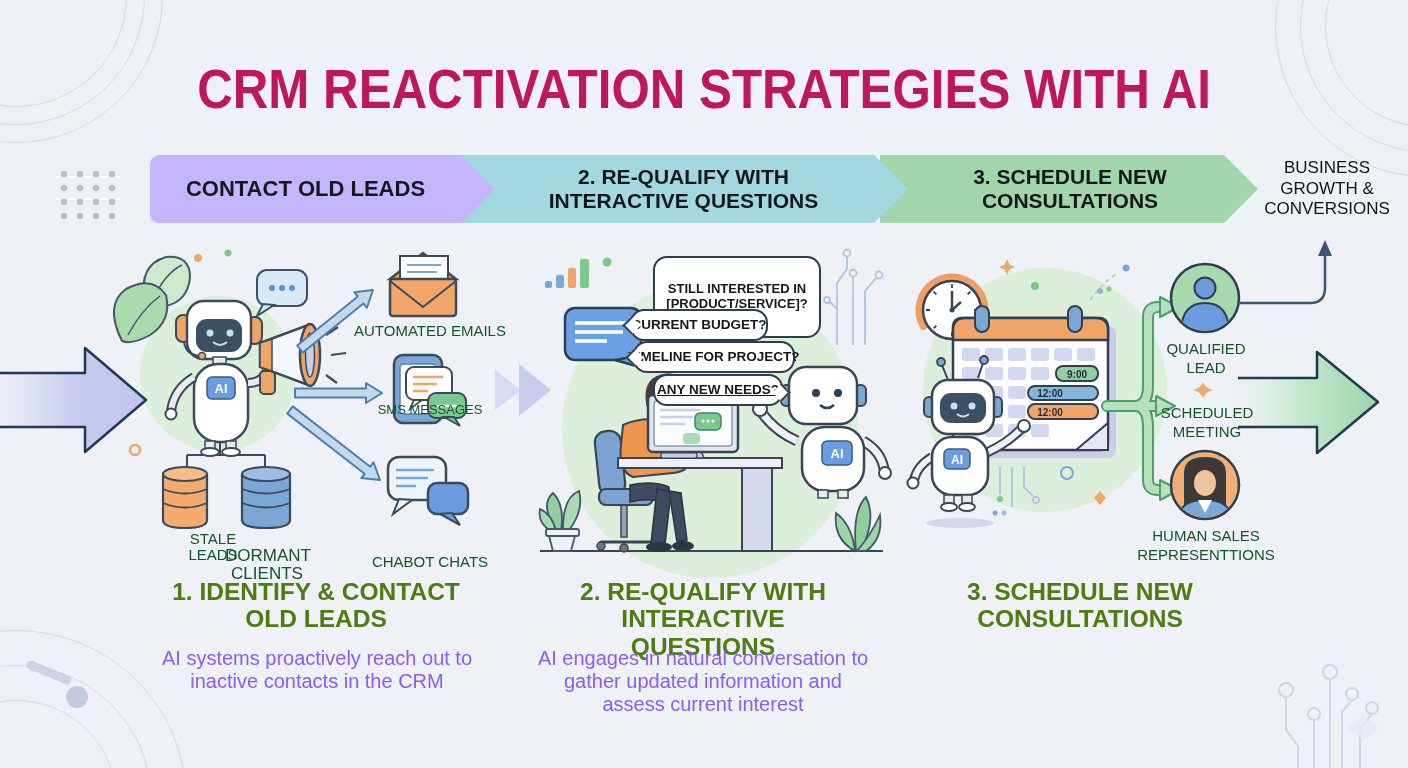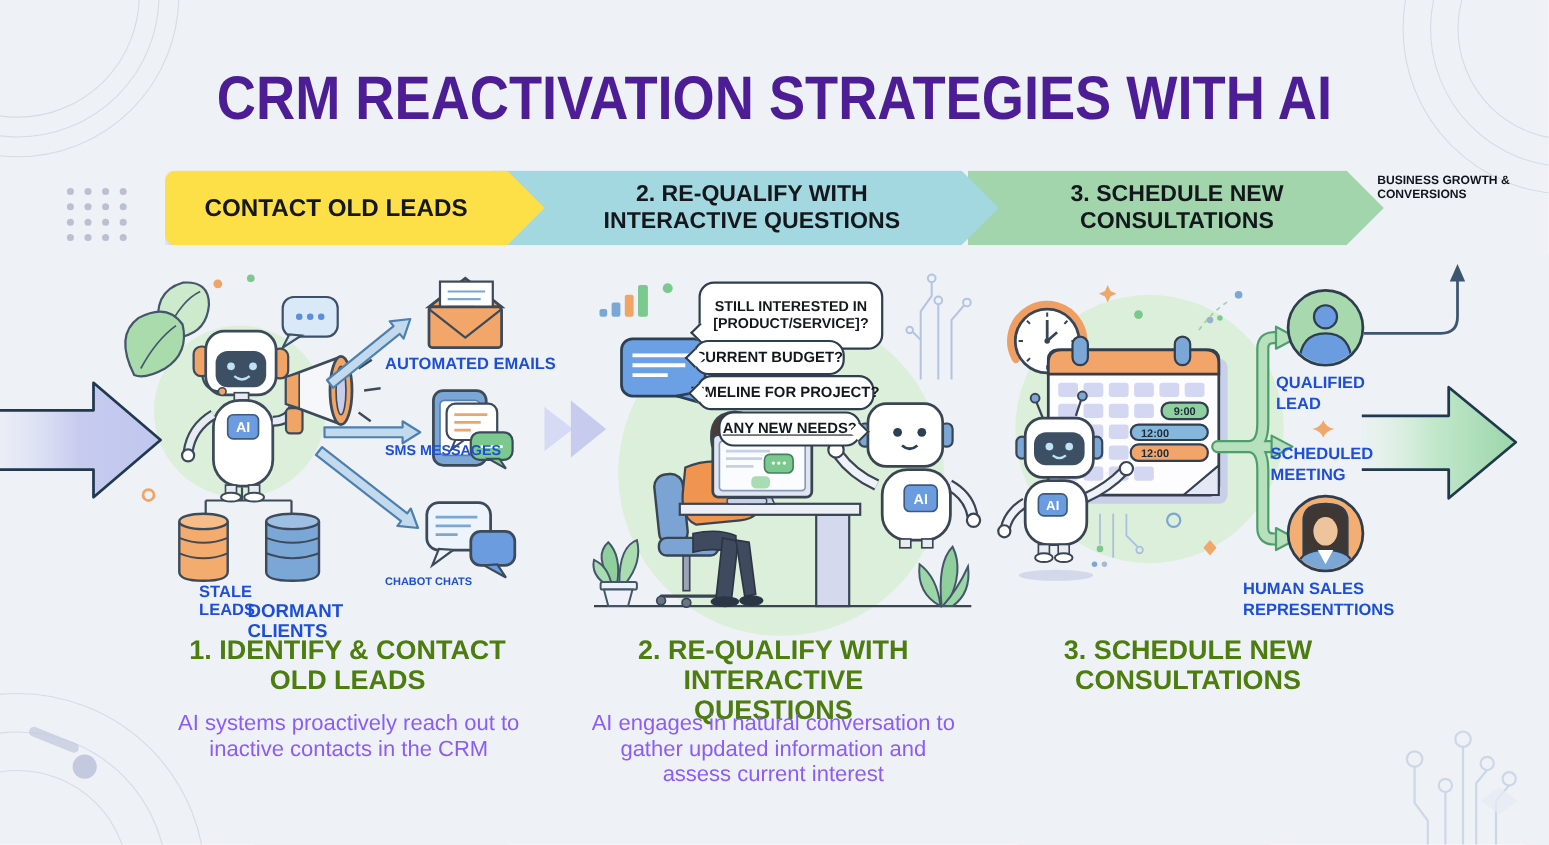--- a/index.html
+++ b/index.html
@@ -2,41 +2,41 @@
 <html><head>
 <meta charset="utf-8">
 <style>
   html,body{margin:0;padding:0;}
   #canvas{position:relative;width:1408px;height:768px;background:#eef1f6;overflow:hidden;
           font-family:"Liberation Sans", sans-serif;}
   
   .arc{position:absolute;border:1.5px solid #d6dbe5;border-radius:50%;}
   .soft-dot{position:absolute;border-radius:50%;background:#c3c9de;}
   
-  .title{position:absolute;left:0;right:0;top:56px;text-align:center;color:#4c1d95;
+  .title{position:absolute;left:0;right:0;top:56px;text-align:center;color:#be185d;
          font-size:56px;font-weight:bold;letter-spacing:0px;}
   .title span{display:inline-block;transform:scaleX(0.88);transform-origin:center;white-space:nowrap;}
   
   .banner{position:absolute;top:155px;height:68px;display:flex;align-items:center;justify-content:center;
           filter:drop-shadow(0 3px 3px rgba(70,80,120,0.20));}
   .banner .txt{font-weight:bold;color:#14181d;text-align:center;line-height:1.12;}
-  .b1{left:150px;width:345px;background:#fde047;z-index:7;
+  .b1{left:150px;width:345px;background:#c4b5fd;z-index:7;
       clip-path:polygon(0 0,calc(100% - 34px) 0,100% 50%,calc(100% - 34px) 100%,0 100%);
       border-radius:10px 0 0 10px;}
   .b1 .txt{font-size:22px;padding-right:34px;}
   .b2{left:447px;width:461px;background:#a3d8e0;z-index:6;
       clip-path:polygon(0 0,calc(100% - 34px) 0,100% 50%,calc(100% - 34px) 100%,0 100%);}
   .b2 .txt{font-size:21px;max-width:310px;padding-left:46px;padding-right:34px;}
   .b3{left:880px;width:378px;background:#a2d5ac;z-index:5;
       clip-path:polygon(0 0,calc(100% - 34px) 0,100% 50%,calc(100% - 34px) 100%,0 100%);}
   .b3 .txt{font-size:21px;max-width:250px;padding-left:36px;padding-right:34px;}
-  .outcome{position:absolute;left:1252px;top:158px;width:150px;text-align:left;
-           font-weight:bold;font-size:11px;line-height:1.22;color:#10151c;z-index:5;}
+  .outcome{position:absolute;left:1252px;top:158px;width:150px;text-align:center;
+           font-weight:normal;font-size:17px;line-height:1.22;color:#10151c;z-index:5;}
   
-  .lab{position:absolute;font-weight:bold;color:#1d4ed8;text-align:left;line-height:1.06;z-index:6;}
+  .lab{position:absolute;font-weight:normal;color:#14532d;text-align:center;line-height:1.06;z-index:6;}
   
   .qb{position:absolute;background:#fff;border:2.5px solid #2f3e4e;border-radius:14px;z-index:6;
       display:flex;align-items:center;justify-content:center;font-weight:bold;color:#14181d;
       text-align:center;line-height:1.15;}
   .qb::after{content:"";position:absolute;width:11px;height:11px;background:#fff;transform:rotate(45deg);}
   .qb.tail-left::after{left:-7px;bottom:7px;border-left:2.5px solid #2f3e4e;border-bottom:2.5px solid #2f3e4e;}
   .qb.tail-right::after{right:-7px;bottom:5px;border-right:2.5px solid #2f3e4e;border-top:2.5px solid #2f3e4e;}
   
   .sec-h{position:absolute;font-weight:bold;font-size:24.5px;line-height:1.12;color:#4d7c0f;text-align:center;}
   .sec-b{position:absolute;font-size:20px;line-height:1.14;color:#8b5cf6;text-align:center;}
@@ -241,21 +241,21 @@
     </g>
     <g>
       <path d="M132,231 v46 q0,8 24,8 q24,0 24,-8 v-46" fill="#7ba7d7" stroke="#3c4a5a" stroke-width="2.2"></path>
       <ellipse cx="156" cy="231" rx="24" ry="7" fill="#9dbfe4" stroke="#3c4a5a" stroke-width="2.2"></ellipse>
       <path d="M132,246 q24,9 48,0 M132,260 q24,9 48,0" fill="none" stroke="#3c4a5a" stroke-width="1.8"></path>
     </g>
   </svg>
 
   <div class="lab" style="left:350px;top:323px;width:160px;font-size:15px;white-space:nowrap;">AUTOMATED EMAILS</div>
   <div class="lab" style="left:350px;top:403px;width:160px;font-size:13px;white-space:nowrap;">SMS MESSAGES</div>
-  <div class="lab" style="left:350px;top:525px;width:160px;font-size:10px;white-space:nowrap;">CHABOT CHATS</div>
+  <div class="lab" style="left:350px;top:554px;width:160px;font-size:15px;white-space:nowrap;">CHABOT CHATS</div>
   <div class="lab" style="left:153px;top:531px;width:64px;font-size:15px;margin-left:28px;">STALE LEADS</div>
   <div class="lab" style="left:225px;top:531px;width:84px;font-size:17px;margin-top:16px;">DORMANT CLIENTS</div>
 
   <svg class="layer3" style="left:535px;top:245px;" width="355" height="310" viewBox="0 0 355 310">
     <circle cx="175" cy="185" r="148" fill="#dcefda"></circle>
     <g>
       <rect x="10" y="36" width="7" height="7" rx="2" fill="#7ba7d7"></rect>
       <rect x="21" y="30" width="8" height="13" rx="2" fill="#7ba7d7"></rect>
       <rect x="33" y="23" width="8" height="20" rx="2" fill="#f0a465"></rect>
       <rect x="45" y="14" width="9" height="29" rx="2" fill="#7cc98f"></rect>
@@ -346,21 +346,21 @@
       <path d="M328,196 Q346,206 349,224" fill="none" stroke="#eef1f8" stroke-width="7"></path>
       <circle cx="350" cy="228" r="6" fill="#ffffff" stroke="#3a4553" stroke-width="2"></circle>
       <rect x="267" y="182" width="62" height="64" rx="23" fill="#ffffff" stroke="#3a4553" stroke-width="2.5"></rect>
       <rect x="287" y="196" width="30" height="24" rx="5" fill="#6b9ce0" stroke="#3c5a7a" stroke-width="1.5"></rect>
       <text x="302" y="213" text-anchor="middle" font-size="13" fill="#ffffff">AI</text>
       <rect x="283" y="245" width="10" height="8" fill="#e8ecf2" stroke="#3a4553" stroke-width="1.5"></rect>
       <rect x="303" y="245" width="10" height="8" fill="#e8ecf2" stroke="#3a4553" stroke-width="1.5"></rect>
     </g>
   </svg>
 
-  <div class="qb tail-left" style="left:635px;top:256px;width:152px;height:46px;font-size:13px;padding:6px 6px;">STILL INTERESTED IN [PRODUCT/SERVICE]?</div>
+  <div class="qb tail-left" style="left:653px;top:256px;width:152px;height:46px;font-size:13px;padding:16px 6px;">STILL INTERESTED IN [PRODUCT/SERVICE]?</div>
   <div class="qb tail-left" style="left:630px;top:309px;width:134px;height:28px;font-size:13.5px;white-space:nowrap;">CURRENT BUDGET?</div>
   <div class="qb tail-left" style="left:633px;top:341px;width:158px;height:28px;font-size:13.5px;white-space:nowrap;">TIMELINE FOR PROJECT?</div>
   <div class="qb tail-right" style="left:653px;top:374px;width:126px;height:28px;font-size:13.5px;white-space:nowrap;text-decoration:underline;">ANY NEW NEEDS?</div>
 
   <svg class="layer3" style="left:900px;top:255px;" width="250" height="285" viewBox="0 0 250 285">
     <circle cx="145" cy="135" r="122" fill="#dcefda"></circle>
     <g>
       <circle cx="52" cy="55" r="33" fill="none" stroke="#ef9f63" stroke-width="7" stroke-dasharray="155 52" stroke-linecap="round" transform="rotate(150 52 55)"></circle>
       <circle cx="52" cy="55" r="29" fill="#ffffff" stroke="#3a4553" stroke-width="2.5"></circle>
       <g stroke="#3a4553" stroke-width="1.8">

